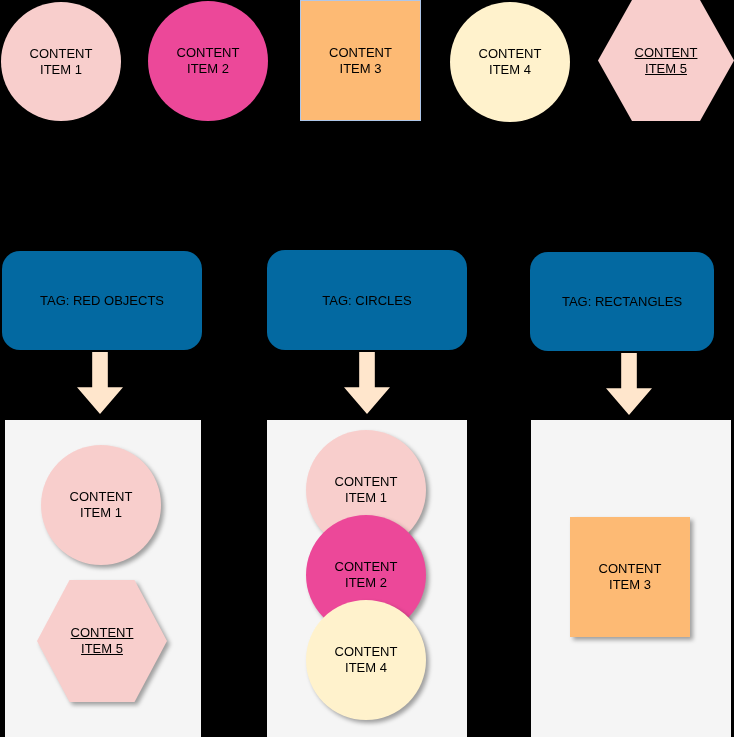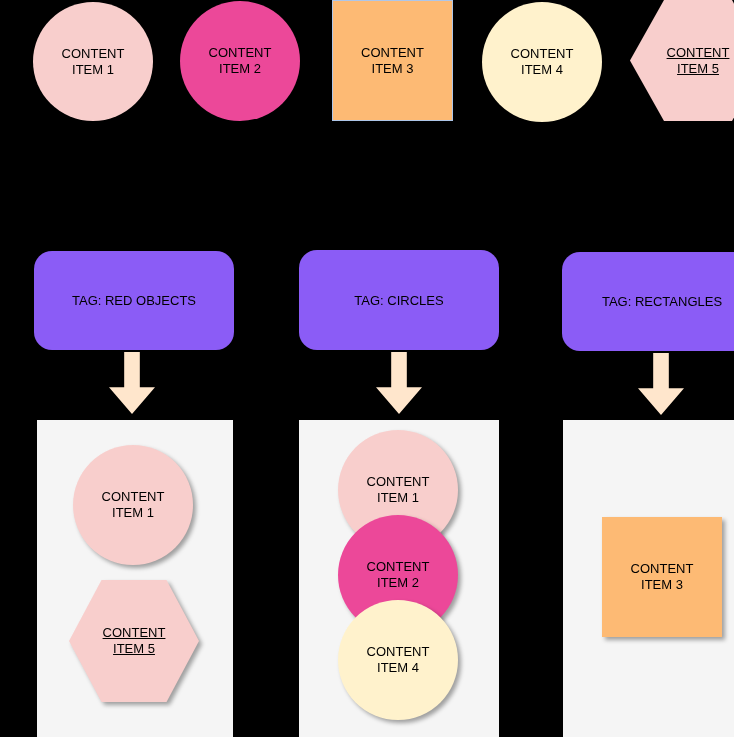--- a/index.html
+++ b/index.html
@@ -2,21 +2,21 @@
 <html><head>
 <meta charset="utf-8">
 <style>
   html,body { margin:0; padding:0; background:#000; }
   .canvas {
     position:relative; width:734px; height:737px; overflow:hidden;
     background:#000000;
     font-family:"Liberation Sans", sans-serif;
     color:#000000;
   }
-  .node, .tag, .member-wrap, .arrow, .group-box { position:absolute;margin-left:32px; }
+  .node, .tag, .member-wrap, .arrow, .group-box { position:absolute; }
   .node, .member {
     display:flex; align-items:center; justify-content:center;
     text-align:center; font-size:13px; line-height:1.22;
   }
   .lbl { width:92px; display:inline-block; }
   .circle  { border-radius:50%; }
   .hexagon { clip-path: polygon(25% 0, 75% 0, 100% 50%, 75% 100%, 25% 100%, 0 50%); text-decoration: underline; }
   .fill-pink   { background:#f8cecc; }
   .fill-green  { background:#ec4899; }
   .fill-blue   { background:#fdba74; }
@@ -24,27 +24,27 @@
 
   
   #t1 { left:1px;   top:2px; width:120px; height:119px; }
   #t2 { left:148px; top:1px; width:120px; height:120px; }
   #t3 { left:300px; top:0;   width:119px; height:119px; border:1px solid #aec6e8; }
   #t4 { left:450px; top:2px; width:120px; height:120px; }
   #t5 { left:598px; top:0;   width:136px; height:121px; }
 
   
   .tag {
-    background:#8b5cf6; border-radius:18px;
+    background:#0369a1; border-radius:18px;
     display:flex; align-items:center; justify-content:center;
     font-size:13px; text-align:center;
   }
   #tag1 { left:2px;   top:251px; width:200px; height:99px;  }
   #tag2 { left:267px; top:250px; width:200px; height:100px; }
-  #tag3 { left:530px; top:252px; width:200px; height:99px;  }
+  #tag3 { left:530px; top:252px; width:184px; height:99px;  }
 
   
   .arrow {
     width:46px; height:62px; background:#ffe6cc;
     clip-path: polygon(33% 0, 67% 0, 67% 57%, 100% 57%, 50% 100%, 0 57%, 33% 57%);
   }
   #arrow1 { left:77px;  top:352px; }
   #arrow2 { left:344px; top:352px; }
   #arrow3 { left:606px; top:353px; }
 

